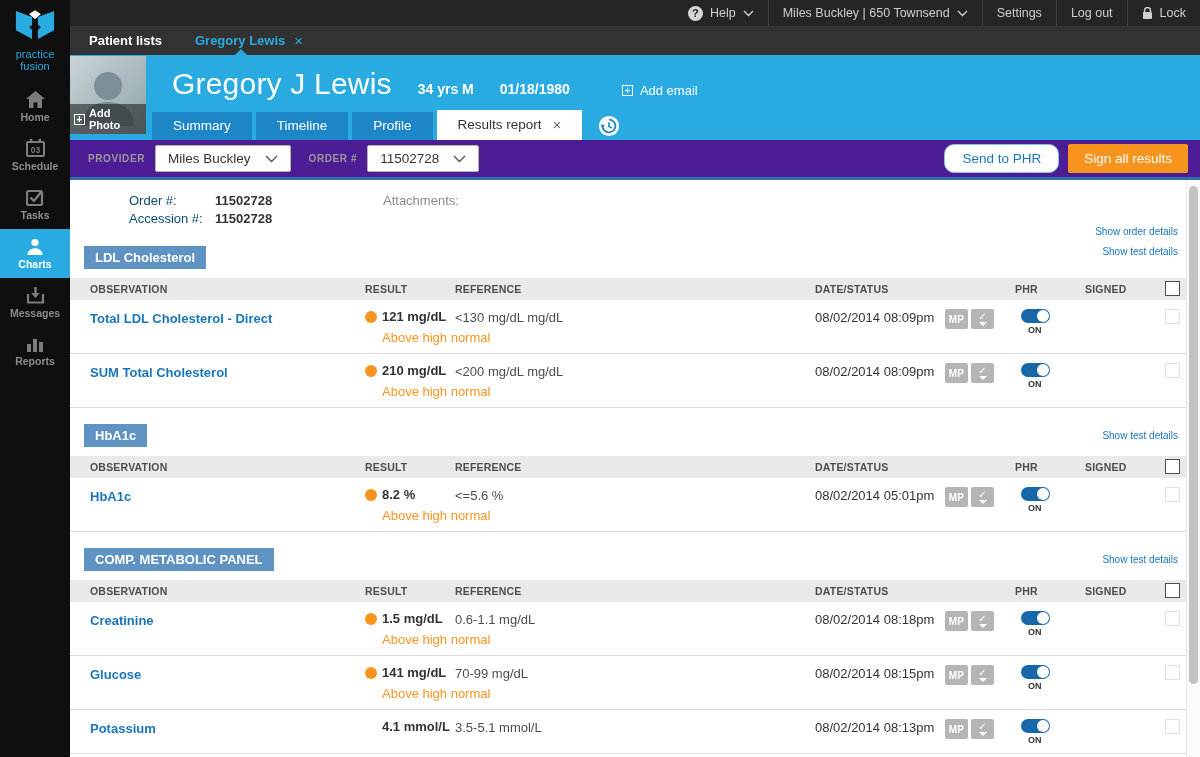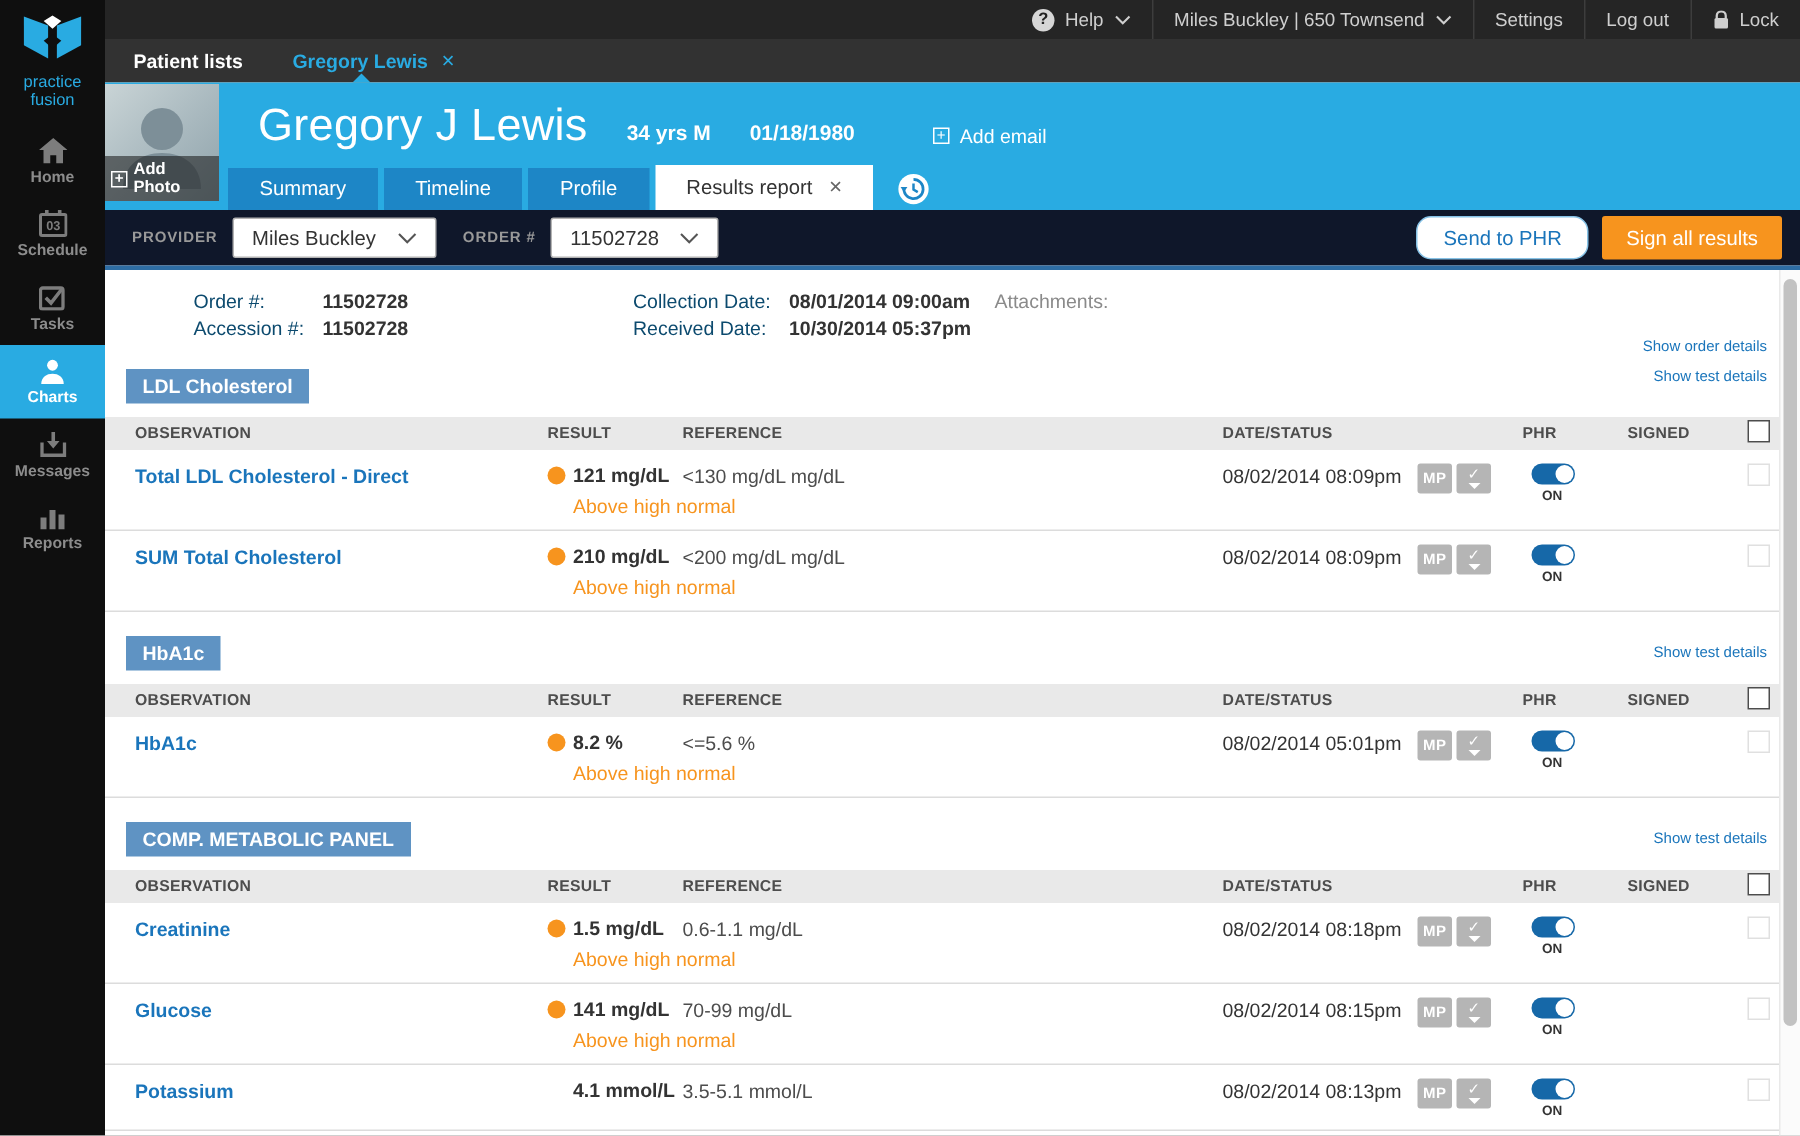--- a/index.html
+++ b/index.html
@@ -48,21 +48,21 @@
   .pt-meta { font-size:14px; font-weight:bold; margin-left:26px; }
   .add-email { display:flex; align-items:center; gap:7px; font-size:13px; color:#fff; margin-left:44px;
                padding:4px 8px; cursor:pointer; }
   .pt-tabs { position:absolute; left:82px; bottom:0; display:flex; align-items:flex-end; gap:4px; }
   .pt-tab { background:#1d86c6; color:#fff; font-size:13.5px; padding:6px 21px 7px; cursor:pointer; }
   .pt-tab.active-tab { background:#fff; color:#333; display:flex; align-items:center; gap:11px; }
   .pt-tab.active-tab .close-x { color:#666; font-size:15px; }
   .history-btn { margin:0 0 3px 12px; cursor:pointer; display:flex; }
 
   
-  .toolbar { position:absolute; left:70px; right:0; top:140px; height:37px; background:#0f172a;
+  .toolbar { position:absolute; left:70px; right:0; top:140px; height:37px; background:#4c1d95;
              display:flex; align-items:center; padding-left:18px; }
   .small-label { font-size:10px; color:#999; font-weight:bold; letter-spacing:.6px; margin-right:10px; }
   .dropdown { border:1px solid #b3b3b3; border-radius:2px; background:#fff; display:flex; align-items:center;
               gap:14px; padding:5px 12px; font-size:13.5px; color:#333; cursor:pointer; margin-right:18px; }
   .spacer { flex:1; }
   .btn-outline { border:1px solid #86c2e6; background:#fff; color:#1a75bb; font-size:13.5px;
                  padding:6px 17px; border-radius:10px; margin-right:9px; cursor:pointer;
                  font-family:inherit; }
   .btn-orange { border:none; background:#f7941e; color:#fff; font-size:13.5px; padding:7px 16px;
                 border-radius:2px; margin-right:12px; cursor:pointer; font-family:inherit; }
@@ -294,30 +294,20 @@
       <div class="li-col2">
         <div class="li-kv">
             <span class="k">Order #:</span>
             <span class="v">11502728</span>
           </div>
         <div class="li-kv">
             <span class="k">Accession #:</span>
             <span class="v">11502728</span>
           </div>
       </div>
-      <div class="li-col3">
-        <div class="li-kv">
-            <span class="k">Collection Date:</span>
-            <span class="v">08/01/2014 09:00am</span>
-          </div>
-        <div class="li-kv">
-            <span class="k">Received Date:</span>
-            <span class="v">10/30/2014 05:37pm</span>
-          </div>
-      </div>
       <div class="li-col4">Attachments:</div>
       <div class="li-links">
         <a class="link">Show order details</a>
         <a class="link">Show test details</a>
       </div>
     </div>
 
     <div class="sections-host">
   <section class="lab-section">
     <div class="section-head">

